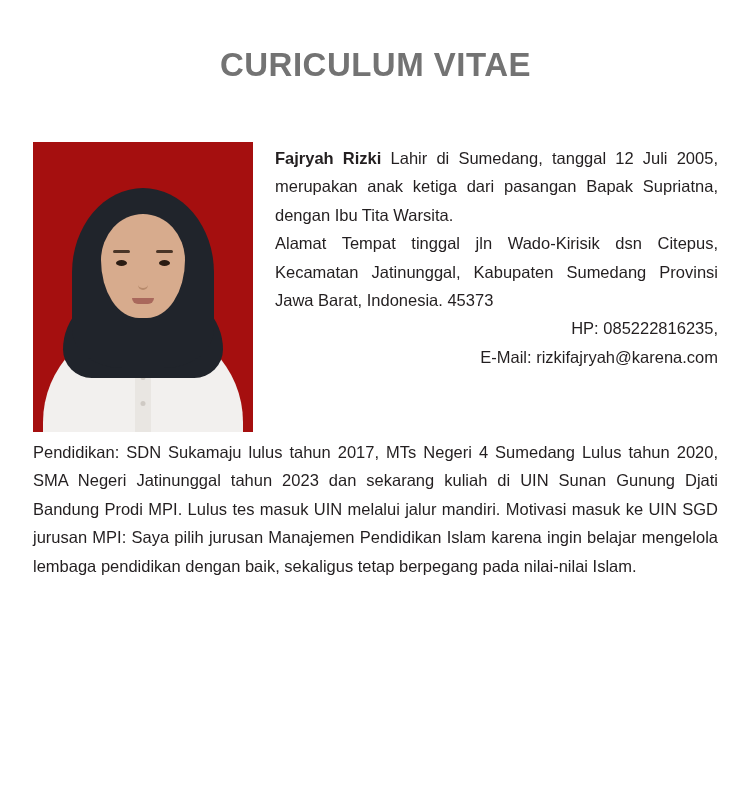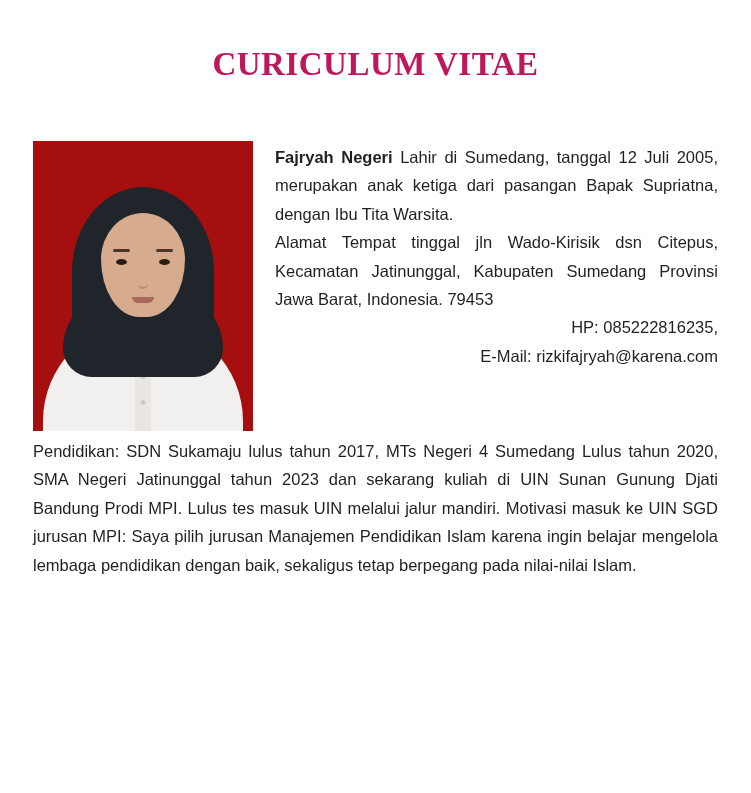--- a/index.html
+++ b/index.html
@@ -18,24 +18,24 @@
     position: relative;
     width: 751px;
     height: 793px;
     box-sizing: border-box;
   }
   .title {
     text-align: center;
     font-size: 33px;
     font-weight: bold;
     letter-spacing: 0.5px;
-    color: #be185d;
+    color: #737373;
     margin-top: 46px;
     margin-bottom: 16px;
-    font-family: Liberation Serif, serif;
+    font-family: Liberation Sans, sans-serif;
   }
   .content {
     margin-top: 58px;
     padding: 0 33px 0 33px;
   }
   .photo-block {
     float: left;
     width: 220px;
     margin-right: 22px;
     margin-bottom: 6px;
@@ -223,22 +223,22 @@
         <div class="p-brow-l"></div>
         <div class="p-brow-r"></div>
         <div class="p-eye-l"></div>
         <div class="p-eye-r"></div>
         <div class="p-nose"></div>
         <div class="p-mouth"></div>
       </div>
     </div>
 
     <div class="bio">
-      <p class="para line"><span class="name">Fajryah Negeri</span><span> Lahir di Sumedang, tanggal 12 Juli 2005, merupakan anak ketiga dari pasangan Bapak Supriatna, dengan Ibu Tita Warsita.</span></p>
-      <p class="para line">Alamat Tempat tinggal jln Wado-Kirisik dsn Citepus, Kecamatan Jatinunggal, Kabupaten Sumedang Provinsi Jawa Barat, Indonesia. 79453</p>
+      <p class="para line"><span class="name">Fajryah Rizki</span><span> Lahir di Sumedang, tanggal 12 Juli 2005, merupakan anak ketiga dari pasangan Bapak Supriatna, dengan Ibu Tita Warsita.</span></p>
+      <p class="para line">Alamat Tempat tinggal jln Wado-Kirisik dsn Citepus, Kecamatan Jatinunggal, Kabupaten Sumedang Provinsi Jawa Barat, Indonesia. 45373</p>
       <p class="para line contact-line">HP: 085222816235,</p>
       <p class="para line contact-line">E-Mail: rizkifajryah@karena.com</p>
     </div>
 
     <p class="para edu">Pendidikan: SDN Sukamaju lulus tahun 2017, MTs Negeri 4 Sumedang Lulus tahun 2020, SMA Negeri Jatinunggal tahun 2023 dan sekarang kuliah di UIN Sunan Gunung Djati Bandung Prodi MPI. Lulus tes masuk UIN melalui jalur mandiri. Motivasi masuk ke UIN SGD jurusan MPI: Saya pilih jurusan Manajemen Pendidikan Islam karena ingin belajar mengelola lembaga pendidikan dengan baik, sekaligus tetap berpegang pada nilai-nilai Islam.</p>
 
   </div>
 </div>
 
 </body></html>

